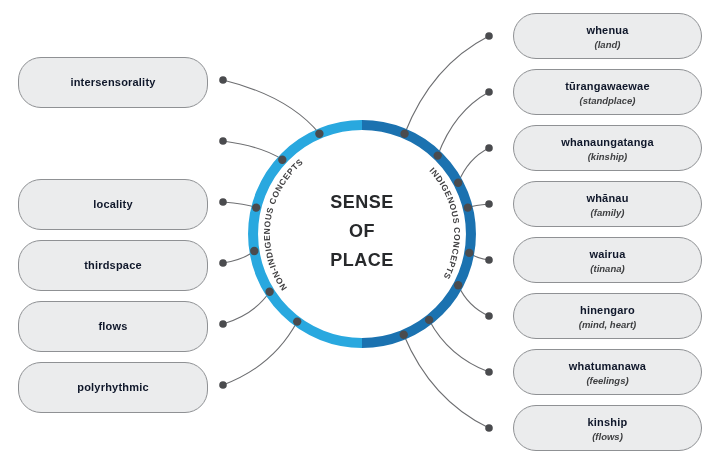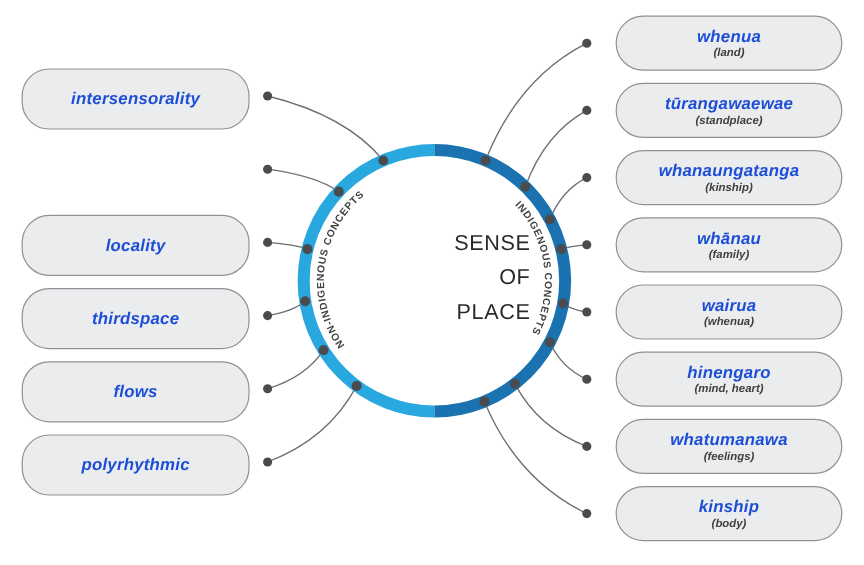--- a/index.html
+++ b/index.html
@@ -19,50 +19,48 @@
     border-radius:23px;
     display:flex;
     flex-direction:column;
     align-items:center;
     justify-content:center;
     z-index:2;
   }
   .pill-left{left:18px;width:190px;height:51px;}
   .pill-right{left:513px;width:189px;height:46px;}
   .pill .label{
-    font-style:italic;
     font-weight:700;
-    font-size:14px;
+    font-size:11px;
     line-height:17px;
-    color:#1d4ed8;
+    color:#0f172a;
     letter-spacing:.2px;
     white-space:nowrap;
   }
   .pill .gloss{
     font-style:italic;
     font-weight:700;
     font-size:9.5px;
     line-height:11px;
     color:#3E3F41;
     white-space:nowrap;
   }
   .center-title{
     position:absolute;
     left:282px;top:188px;width:160px;
     text-align:center;
     z-index:2;
   }
   .center-title .line{
     display:block;
-    font-weight:400;
+    font-weight:700;
     font-size:18px;
     line-height:29px;
     letter-spacing:.5px;
     color:#27292B;
-    text-align:right;
   }
   .arc-label{
     font-family:"Liberation Sans", sans-serif;
     font-size:8.5px;
     font-weight:700;
     letter-spacing:.6px;
     fill:#414042;
     text-transform:uppercase;
   }
 </style>
@@ -174,28 +172,28 @@
   <div class="pill pill-right" style="top:125px">
     <span class="label">whanaungatanga</span>
     <span class="gloss">(kinship)</span>
   </div>
   <div class="pill pill-right" style="top:181px">
     <span class="label">whānau</span>
     <span class="gloss">(family)</span>
   </div>
   <div class="pill pill-right" style="top:237px">
     <span class="label">wairua</span>
-    <span class="gloss">(whenua)</span>
+    <span class="gloss">(tinana)</span>
   </div>
   <div class="pill pill-right" style="top:293px">
     <span class="label">hinengaro</span>
     <span class="gloss">(mind, heart)</span>
   </div>
   <div class="pill pill-right" style="top:349px">
     <span class="label">whatumanawa</span>
     <span class="gloss">(feelings)</span>
   </div>
   <div class="pill pill-right" style="top:405px">
     <span class="label">kinship</span>
-    <span class="gloss">(body)</span>
+    <span class="gloss">(flows)</span>
   </div>
 
 </div>
 
 </body></html>

